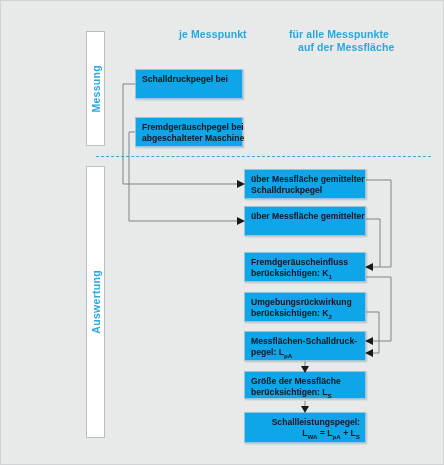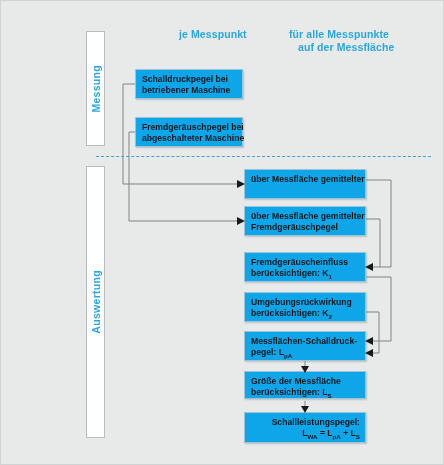--- a/index.html
+++ b/index.html
@@ -116,35 +116,34 @@
   </div>
 
   <div class="phase-bar" id="phase-auswertung">
     <span>Auswertung</span>
   </div>
 
   <div id="divider"></div>
 
   <div class="box" id="box-spl-running">
     <span class="ln">Schalldruckpegel bei</span>
-    <span class="ln">betriebener Maschine</span>
   </div>
 
   <div class="box" id="box-bg-noise">
     <span class="ln">Fremdgeräuschpegel bei</span>
     <span class="ln">abgeschalteter Maschine</span>
   </div>
 
   <div class="box" id="box-avg-spl">
     <span class="ln">über Messfläche gemittelter</span>
+    <span class="ln">Schalldruckpegel</span>
   </div>
 
   <div class="box" id="box-avg-bgnoise">
     <span class="ln">über Messfläche gemittelter</span>
-    <span class="ln">Fremdgeräuschpegel</span>
   </div>
 
   <div class="box" id="box-k1">
     <span class="ln">Fremdgeräuscheinfluss</span>
     <span class="ln"><span>berücksichtigen: K</span><sub>1</sub></span>
   </div>
 
   <div class="box" id="box-k2">
     <span class="ln">Umgebungsrückwirkung</span>
     <span class="ln"><span>berücksichtigen: K</span><sub>2</sub></span>

